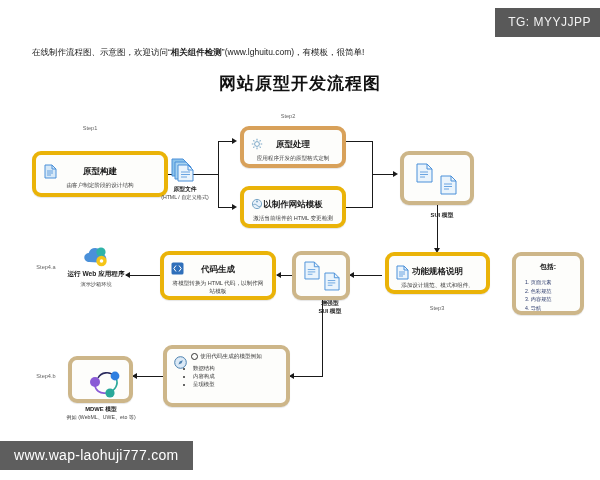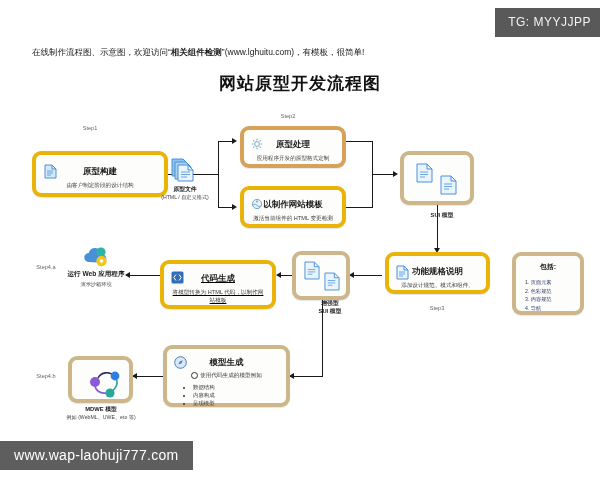--- a/index.html
+++ b/index.html
@@ -232,21 +232,21 @@
       <path d="M11 1v5h5" fill="none" stroke="#4a90d9" stroke-width="1"></path>
       <path d="M4 9h8M4 11.5h8M4 14h5" stroke="#4a90d9" stroke-width="0.8"></path>
     </svg>
   </div>
 </div>
 <div class="free-label" style="left:300px;top:300px;width:60px;">
   <div>增强型</div>
   <div>SUI 模型</div>
 </div>
 
-<div class="node" style="left:160px;top:260px;width:116px;height:49px;text-decoration:underline;">
+<div class="node" style="left:160px;top:251px;width:116px;height:49px;">
   <div class="ico" style="left:7px;top:7px;">
     <svg width="13" height="13" viewBox="0 0 13 13">
       <rect x="0.5" y="0.5" width="12" height="12" rx="1.6" fill="#2f6fba"></rect>
       <path d="M5 3.5L2.8 6.5 5 9.5M8 3.5l2.2 3L8 9.5" fill="none" stroke="#fff" stroke-width="1"></path>
     </svg>
   </div>
   <div class="h" style="margin-top:9px;">代码生成</div>
   <div class="sub">将模型转换为 HTML 代码，以制作网站模板</div>
 </div>
 
@@ -264,21 +264,20 @@
   <div class="thin" style="margin-top:2px;">演示沙箱环境</div>
 </div>
 
 <div class="node plain" style="left:163px;top:345px;width:127px;height:62px;">
   <div class="ico" style="left:7px;top:7px;">
     <svg width="13" height="13" viewBox="0 0 13 13">
       <circle cx="6.5" cy="6.5" r="5.8" fill="#dbe9f6" stroke="#4a7fae" stroke-width="1"></circle>
       <path d="M4.4 8.6l1.3-3.1 3.1-1.3-1.3 3.1z" fill="#4a7fae"></path>
     </svg>
   </div>
-  <div class="h" style="margin-top:8px;">模型生成</div>
   <div class="circ-line">
     <span style="display:inline-block;width:5px;height:5px;border:0.8px solid #333;border-radius:50%;margin-right:2px;vertical-align:middle;"></span><span>使用代码生成的模型例如</span>
   </div>
   <ul class="bullets">
     <li>数据结构</li>
     <li>内容构成</li>
     <li>呈现模型</li>
   </ul>
 </div>
 

